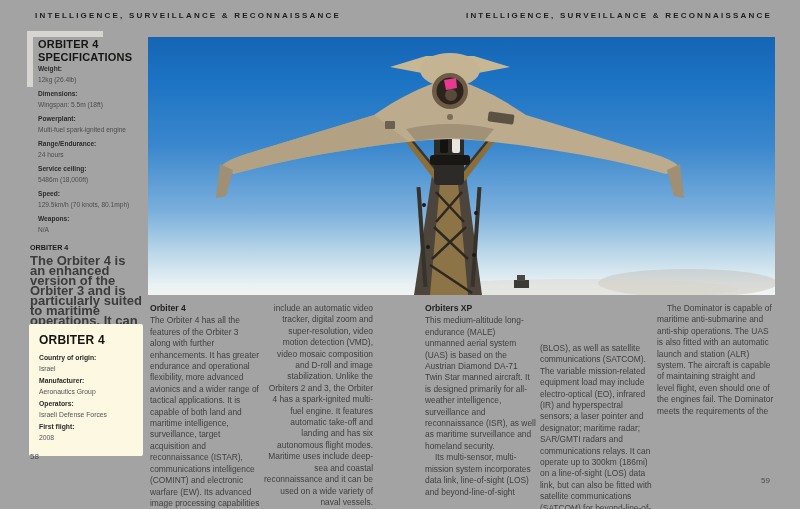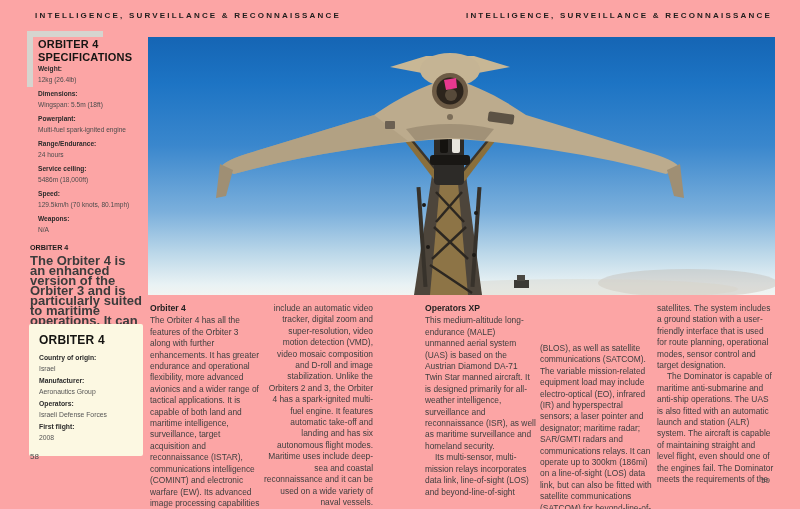--- a/index.html
+++ b/index.html
@@ -3,21 +3,21 @@
 <meta charset="utf-8">
 <style>
   * { margin:0; padding:0; box-sizing:border-box; }
   html,body { width:800px; height:509px; overflow:hidden; }
   body {
     font-family:"Liberation Sans", sans-serif;
     background:#fdfdfc;
     color:#262626;
     position:relative;
   }
-  .page { position:absolute; inset:0; background:#fca5a5; }
+  .page { position:absolute; inset:0; background:#a3a3a3; }
 
   
   .runhead {
     position:absolute; top:11px;
     font-size:8px; font-weight:bold; letter-spacing:2.2px;
     color:#1f1d1c; white-space:nowrap;
   }
   .runhead.left  { left:35px; }
   .runhead.right { right:28px; }
 
@@ -212,28 +212,27 @@
 
   <div class="col col-a">
     <h3>Orbiter 4</h3>
     <p>The Orbiter 4 has all the features of the Orbiter 3 along with further enhancements. It has greater endurance and operational flexibility, more advanced avionics and a wider range of tactical applications. It is capable of both land and maritime intelligence, surveillance, target acquisition and reconnaissance (ISTAR), communications intelligence (COMINT) and electronic warfare (EW). Its advanced image processing capabilities</p>
   </div>
   <div class="col col-b">
     <p>include an automatic video tracker, digital zoom and super-resolution, video motion detection (VMD), video mosaic composition and D-roll and image stabilization. Unlike the Orbiters 2 and 3, the Orbiter 4 has a spark-ignited multi-fuel engine. It features automatic take-off and landing and has six autonomous flight modes. Maritime uses include deep-sea and coastal reconnaissance and it can be used on a wide variety of naval vessels.</p>
   </div>
 
   <div class="col col-c">
-    <h3>Operators XP</h3>
+    <h3>Orbiters XP</h3>
     <p>This medium-altitude long-endurance (MALE) unmanned aerial system (UAS) is based on the Austrian Diamond DA-71 Twin Star manned aircraft. It is designed primarily for all-weather intelligence, surveillance and reconnaissance (ISR), as well as maritime surveillance and homeland security.</p>
-    <p class="indent">Its multi-sensor, multi-mission relays incorporates data link, line-of-sight (LOS) and beyond-line-of-sight</p>
+    <p class="indent">Its multi-sensor, multi-mission system incorporates data link, line-of-sight (LOS) and beyond-line-of-sight</p>
   </div>
   <div class="col col-d">
     <p>(BLOS), as well as satellite communications (SATCOM). The variable mission-related equipment load may include electro-optical (EO), infrared (IR) and hyperspectral sensors; a laser pointer and designator; maritime radar; SAR/GMTI radars and communications relays. It can operate up to 300km (186mi) on a line-of-sight (LOS) data link, but can also be fitted with satellite communications (SATCOM) for beyond-line-of-sight (BLOS) operations, using geostationary</p>
   </div>
   <div class="col col-e">
-    <p>satellites. The system includes a ground station with a user-friendly interface that is used for route planning, operational modes, sensor control and target designation.</p>
     <p class="indent">The Dominator is capable of maritime anti-submarine and anti-ship operations. The UAS is also fitted with an automatic launch and station (ALR) system. The aircraft is capable of maintaining straight and level flight, even should one of the engines fail. The Dominator meets the requirements of the</p>
   </div>
 
   <div class="pagenum left">58</div>
   <div class="pagenum right">59</div>
 
 </div>
 
 </body></html>

